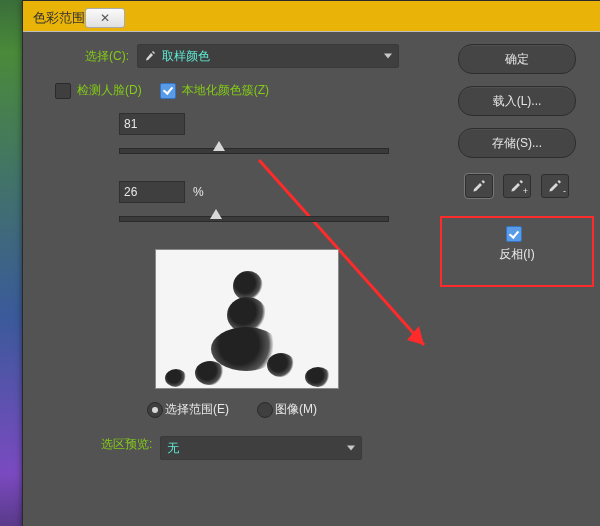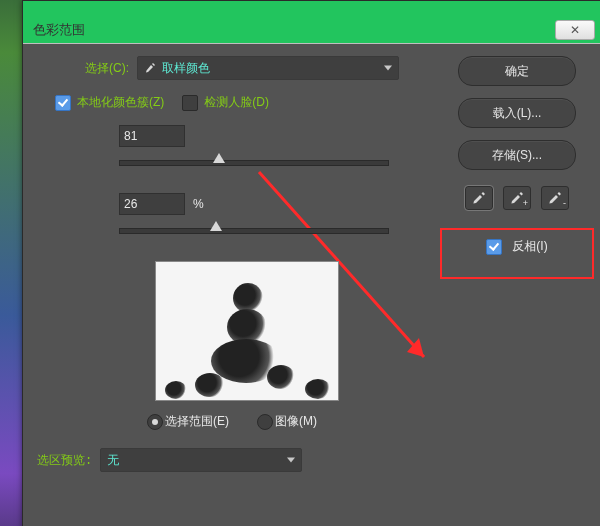--- a/index.html
+++ b/index.html
@@ -22,25 +22,25 @@
   .dialog {
     position: absolute;
     left: 22px; top: 0;
     width: 578px;
     background: #535353;
     border: 1px solid #2a2a2a;
     box-shadow: 0 0 6px rgba(0,0,0,0.5);
   }
   .titlebar {
     height: 26px;
-    background: #22c55e;
+    background: #eab308;
     display: flex;
     align-items: center;
-    justify-content: space-between;
-    padding: 16px 6px 0 10px;
+    justify-content: flex-start;
+    padding: 4px 6px 0 10px;
     border-bottom: 1px solid #bfbfbf;
     color: #333;
   }
   .titlebar .title { font-size: 13px; }
   .titlebar .close-btn {
     width: 38px; height: 18px;
     border: 1px solid #aaa;
     border-radius: 3px;
     background: linear-gradient(#fafafa,#e0e0e0);
     display: flex; align-items: center; justify-content: center;
@@ -148,21 +148,21 @@
     display:flex; align-items:center; gap:2px;
   }
   .radio .dot {
     width:14px; height:14px; border-radius:50%;
     border:1px solid #2a2a2a; background:#3f3f3f;
     display:flex; align-items:center; justify-content:center;
   }
   .radio.selected .dot::after {
     content:""; width:6px; height:6px; border-radius:50%; background:#d8d8d8;
   }
-  .bottom-select-row { display:flex; align-items:center;font-family:Liberation Mono, monospace; }
+  .bottom-select-row { margin-left: 64px; display:flex; align-items:flex-start; }
   .bottom-select-row .select-box { width: 188px; }
   .btn {
     width: 116px; height: 28px;
     border: 1px solid #2e2e2e;
     border-radius: 14px;
     background: #454545;
     color: #e5e5e5;
     display:flex; align-items:center; justify-content:center;
     margin-bottom: 12px;
     box-shadow: 0 1px 0 rgba(255,255,255,0.06) inset;
@@ -184,21 +184,21 @@
     font-size:9px; color:#e8e8e8; line-height:1;
   }
   .invert-box {
     width: 154px;
     border: 2px solid #ff2a2a;
     padding: 8px 6px 22px 6px;
     position:relative;
     box-sizing:border-box;
   }
   .invert-box .inner {
-    display:flex; align-items:center; justify-content:center; gap:4px;
+    display:flex; align-items:center; justify-content:center; gap:4px;flex-direction:column;
   }
   .arrow {
     position:absolute;
     right: 152px;
     top: 118px;
     width: 200px; height: 220px;
     pointer-events:none;
   }
   svg { display:block; }
 </style>
@@ -233,26 +233,26 @@
                 <path d="M9 1l2 2-1 1-2-2 1-1zM7 3l2 2-5 5-2 .5.5-2 4.5-5.5z" fill="#d8d8d8"></path>
               </svg>
           </span>
           <span>取样颜色</span>
           <span class="chev"></span>
         </div>
       </div>
 
       <div class="row" style="margin-left:18px; gap:18px;">
         <div style="display:flex;align-items:center;">
+          <span class="cb"></span>
+          <span class="label">检测人脸(D)</span>
+        </div>
+        <div style="display:flex;align-items:center;">
           <span class="cb checked"></span>
           <span class="label">本地化颜色簇(Z)</span>
-        </div>
-        <div style="display:flex;align-items:center;">
-          <span class="cb"></span>
-          <span class="label">检测人脸(D)</span>
         </div>
       </div>
 
       <div class="field-row">
         <input class="num-input" value="81" style="">
       </div>
       <div class="slider">
         <div class="track"></div>
         <div class="thumb" style="left:37%"></div>
       </div>

